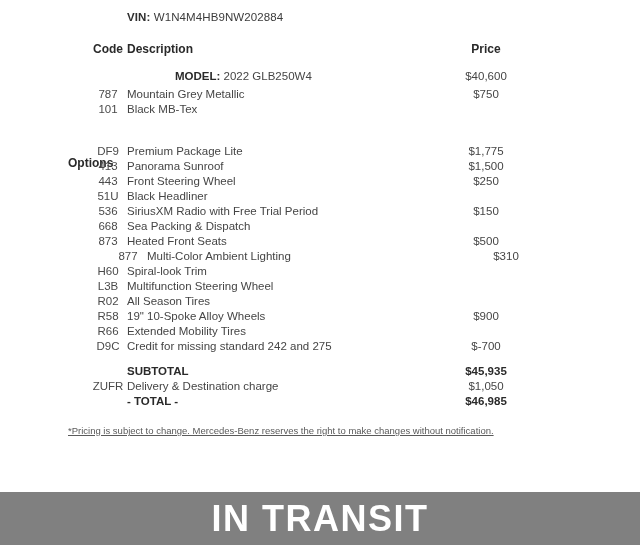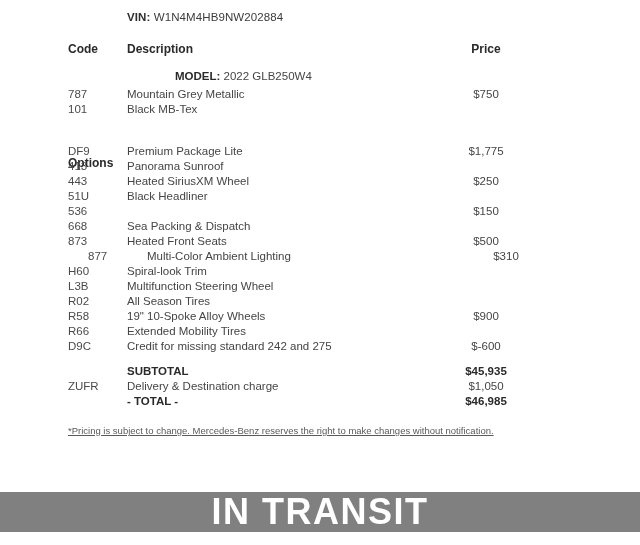--- a/index.html
+++ b/index.html
@@ -52,25 +52,25 @@
   .row {
     position: absolute;
     left: 0;
     width: 640px;
     height: 15px;
     white-space: nowrap;
   }
 
   .c-code {
     position: absolute;
-    left: 68px;
+    left: 80px;
     top: 0;
     width: 56px;
     font-size: 11.5px;
-    text-align: left;
+    text-align: center;
     color: #4a4a4a;
   }
   .c-desc {
     position: absolute;
     left: 127px;
     top: 0;
     width: 380px;
     font-size: 11.5px;
     text-align: left;
     color: #454545;
@@ -122,21 +122,21 @@
     color: #5a5a5a;
     white-space: nowrap;
     text-decoration: underline;
   }
 
   .banner {
     position: absolute;
     left: 0;
     top: 492px;
     width: 640px;
-    height: 40px;
+    height: 53px;
     background: #808080;
     display: flex;
     align-items: center;
     justify-content: center;
   }
   .banner-text {
     color: #ffffff;
     font-size: 36px;
     font-weight: bold;
     letter-spacing: 1.5px;
@@ -158,20 +158,21 @@
 
     <div class="row hdr" style="top:42px;">
       <span class="c-code">Code</span>
       <span class="c-desc">Description</span>
       <span class="c-price">Price</span>
     </div>
 
     <div class="row" style="top:70px;">
       <span class="c-code"></span>
       <span class="c-desc"><span class="desc-strong">MODEL:</span> <span>2022 GLB250W4</span></span>
+      <span class="c-price">$40,600</span>
     </div>
 
     <div class="row" style="top:88px;">
       <span class="c-code">787</span>
       <span class="c-desc">Mountain Grey Metallic</span>
       <span class="c-price">$750</span>
     </div>
 
     <div class="row" style="top:103px;">
       <span class="c-code">101</span>
@@ -182,33 +183,35 @@
     <div class="section-label" style="top:130px;">Options</div>
 
     <div class="row" style="top:145px;">
       <span class="c-code">DF9</span>
       <span class="c-desc">Premium Package Lite</span>
       <span class="c-price">$1,775</span>
     </div>
     <div class="row" style="top:160px;">
       <span class="c-code">413</span>
       <span class="c-desc">Panorama Sunroof</span>
+      <span class="c-price">$1,500</span>
     </div>
     <div class="row" style="top:175px;">
       <span class="c-code">443</span>
-      <span class="c-desc">Heated SiriusXM Wheel</span>
+      <span class="c-desc">Front Steering Wheel</span>
       <span class="c-price">$250</span>
     </div>
     <div class="row" style="top:190px;">
       <span class="c-code">51U</span>
       <span class="c-desc">Black Headliner</span>
       <span class="c-price"></span>
     </div>
     <div class="row" style="top:205px;">
       <span class="c-code">536</span>
+      <span class="c-desc">SiriusXM Radio with Free Trial Period</span>
       <span class="c-price">$150</span>
     </div>
     <div class="row" style="top:220px;">
       <span class="c-code">668</span>
       <span class="c-desc">Sea Packing &amp; Dispatch</span>
       <span class="c-price"></span>
     </div>
     <div class="row" style="top:235px;">
       <span class="c-code">873</span>
       <span class="c-desc">Heated Front Seats</span>
@@ -240,21 +243,21 @@
       <span class="c-price">$900</span>
     </div>
     <div class="row" style="top:325px;">
       <span class="c-code">R66</span>
       <span class="c-desc">Extended Mobility Tires</span>
       <span class="c-price"></span>
     </div>
     <div class="row" style="top:340px;">
       <span class="c-code">D9C</span>
       <span class="c-desc">Credit for missing standard 242 and 275</span>
-      <span class="c-price">$-600</span>
+      <span class="c-price">$-700</span>
     </div>
 
     <div class="row bold" style="top:365px;">
       <span class="c-code"></span>
       <span class="c-desc">SUBTOTAL</span>
       <span class="c-price">$45,935</span>
     </div>
     <div class="row" style="top:380px;">
       <span class="c-code">ZUFR</span>
       <span class="c-desc">Delivery &amp; Destination charge</span>

